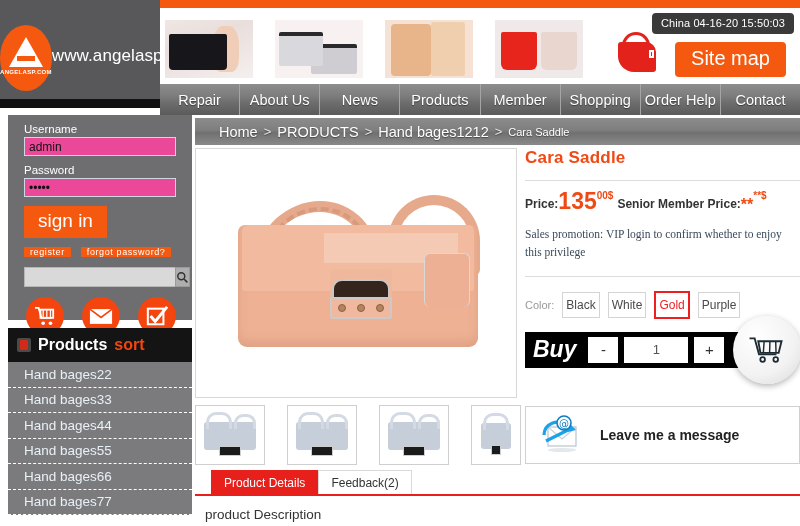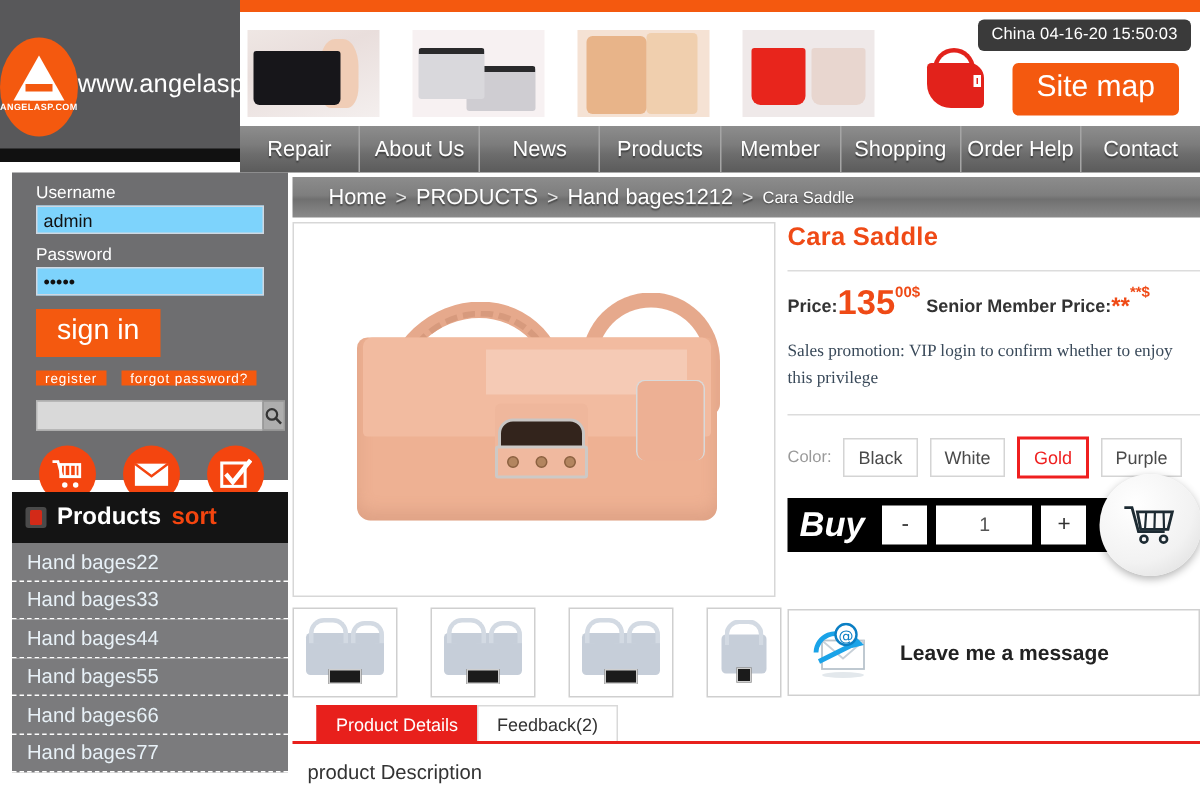--- a/index.html
+++ b/index.html
@@ -97,21 +97,21 @@
   .nav-item:last-child{ border-right:none; }
 
   
   .sidebar { position:absolute; left:0; top:115px; width:192px; height:411px; }
   .login-panel {
     position:absolute; left:8px; top:0; width:184px; height:205px; background:#6e6e70;
   }
   .fld-label { color:#ffffff; font-size:11.5px; margin:8px 0 2px 16px; }
   .fld-input {
     display:block; margin:0 0 0 16px; width:152px; height:19px;
-    background:#7dd3fc; border:1px solid #cfd8e2; font-size:12px;
+    background:#ec4899; border:1px solid #cfd8e2; font-size:12px;
     padding:0 4px; color:#111; font-family:"Liberation Sans", sans-serif;
   }
   .signin {
     margin:9px 0 0 16px; background:#f4590f; color:#ffffff; border:none;
     font-size:19px; padding:4px 14px 6px; cursor:pointer;
     font-family:"Liberation Sans", sans-serif;
   }
   .minilinks { margin:9px 0 0 16px; display:flex; gap:10px; }
   .minibtn {
     background:#f4590f; color:#ffffff; font-size:9px; padding:0 6px;
@@ -143,21 +143,21 @@
   .prod-head .sq::after{
     content:""; position:absolute; left:3px; top:2px; width:8px; height:10px;
     background:#d32a18; border-radius:1px;
   }
   .prod-head .t1{ color:#ffffff; font-size:16px; font-weight:bold; }
   .prod-head .t2{ color:#f4450f; font-size:16px; font-weight:bold; }
 
   .prod-list{ position:absolute; left:8px; top:247px; width:184px; }
   .prod-item{
     height:25.5px; background:#7b7b7d; color:#e8f1f7; font-size:13.5px;
-    display:flex; align-items:center; padding-left:10px; cursor:pointer;
+    display:flex; align-items:center; padding-left:16px; cursor:pointer;
     border-bottom:1px dashed #ffffff;
   }
 
   
   .main { position:absolute; left:195px; top:115px; width:605px; height:411px; }
 
   .breadcrumb{
     position:absolute; left:0; top:3px; width:605px; height:27px;
     background: linear-gradient(180deg,#8c8c8c 0%, #7e7e7e 45%, #707070 55%, #8a8a8a 100%);
     display:flex; align-items:center; padding-left:24px; gap:6px;
@@ -263,21 +263,21 @@
   .p-price .mlbl{ font-size:12px; color:#333; font-weight:bold; padding-bottom:2px; margin-left:4px;}
   .p-price .stars{ font-size:16px; color:#ef4a16; font-weight:bold; line-height:1;}
   .p-price .cents2{ font-size:10px; color:#ef4a16; font-weight:bold; align-self:flex-start;}
   .p-promo{ margin-top:13px; font-size:11.5px; color:#3a4a5a; line-height:1.55; width:258px;font-family:Liberation Serif, serif; }
   .p-rule2{ margin-top:14px; width:275px; height:1px; background:#dcdcdc; }
 
   .colorrow{ margin-top:14px; display:flex; align-items:center; gap:8px; }
   .colorrow .clbl{ font-size:11px; color:#9a9a9a; }
   .swatch{
     border:1px solid #d4d4d4; background:#fff; font-size:12px; color:#4a4a4a;
-    padding:5px 9px; cursor:pointer; font-family:"Liberation Sans", sans-serif;
+    padding:5px 3px; cursor:pointer; font-family:"Liberation Sans", sans-serif;
   }
   .swatch.sel{ border:2px solid #ef1f1f; color:#ef1f1f; }
 
   .buybar{
     margin-top:13px; width:222px; height:36px; background:#000000;
     display:flex; align-items:center; padding:0 8px; gap:6px; position:relative;
   }
   .buybar .buy{ color:#fff; font-size:23px; font-style:italic; font-weight:bold; margin-right:6px;}
   .stepbtn{
     width:30px; height:26px; background:#ffffff; border:none; font-size:15px;

